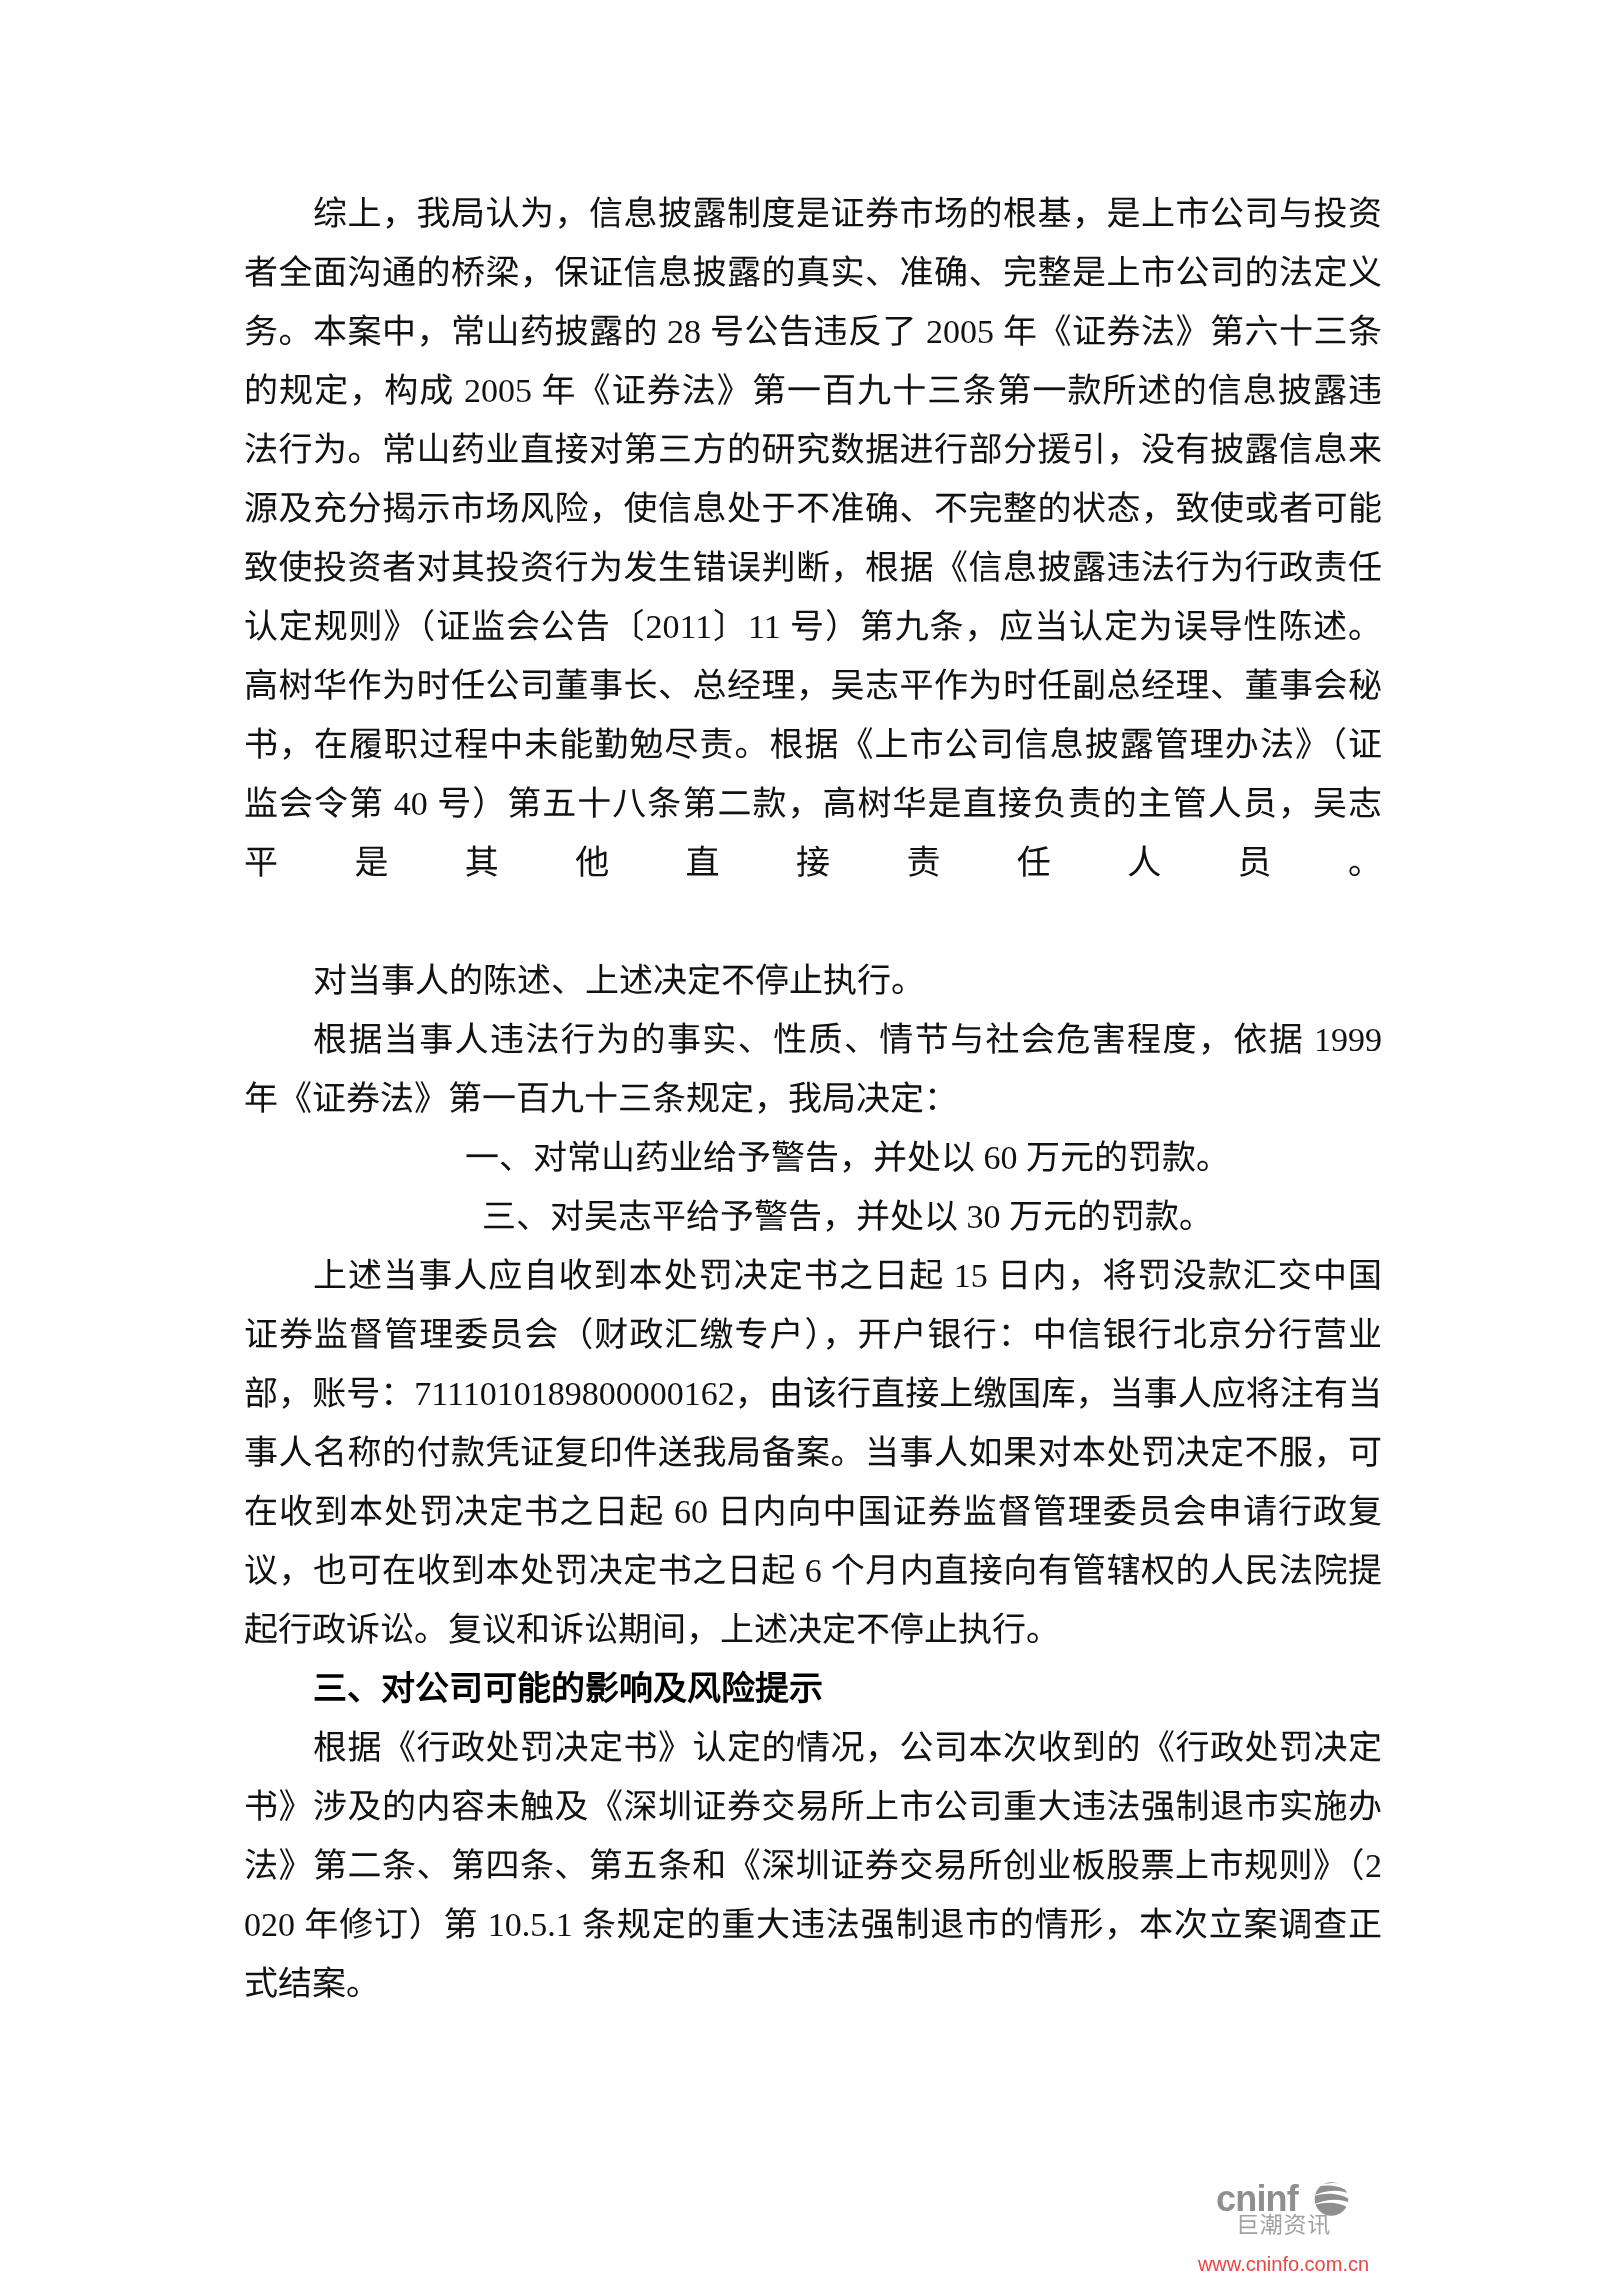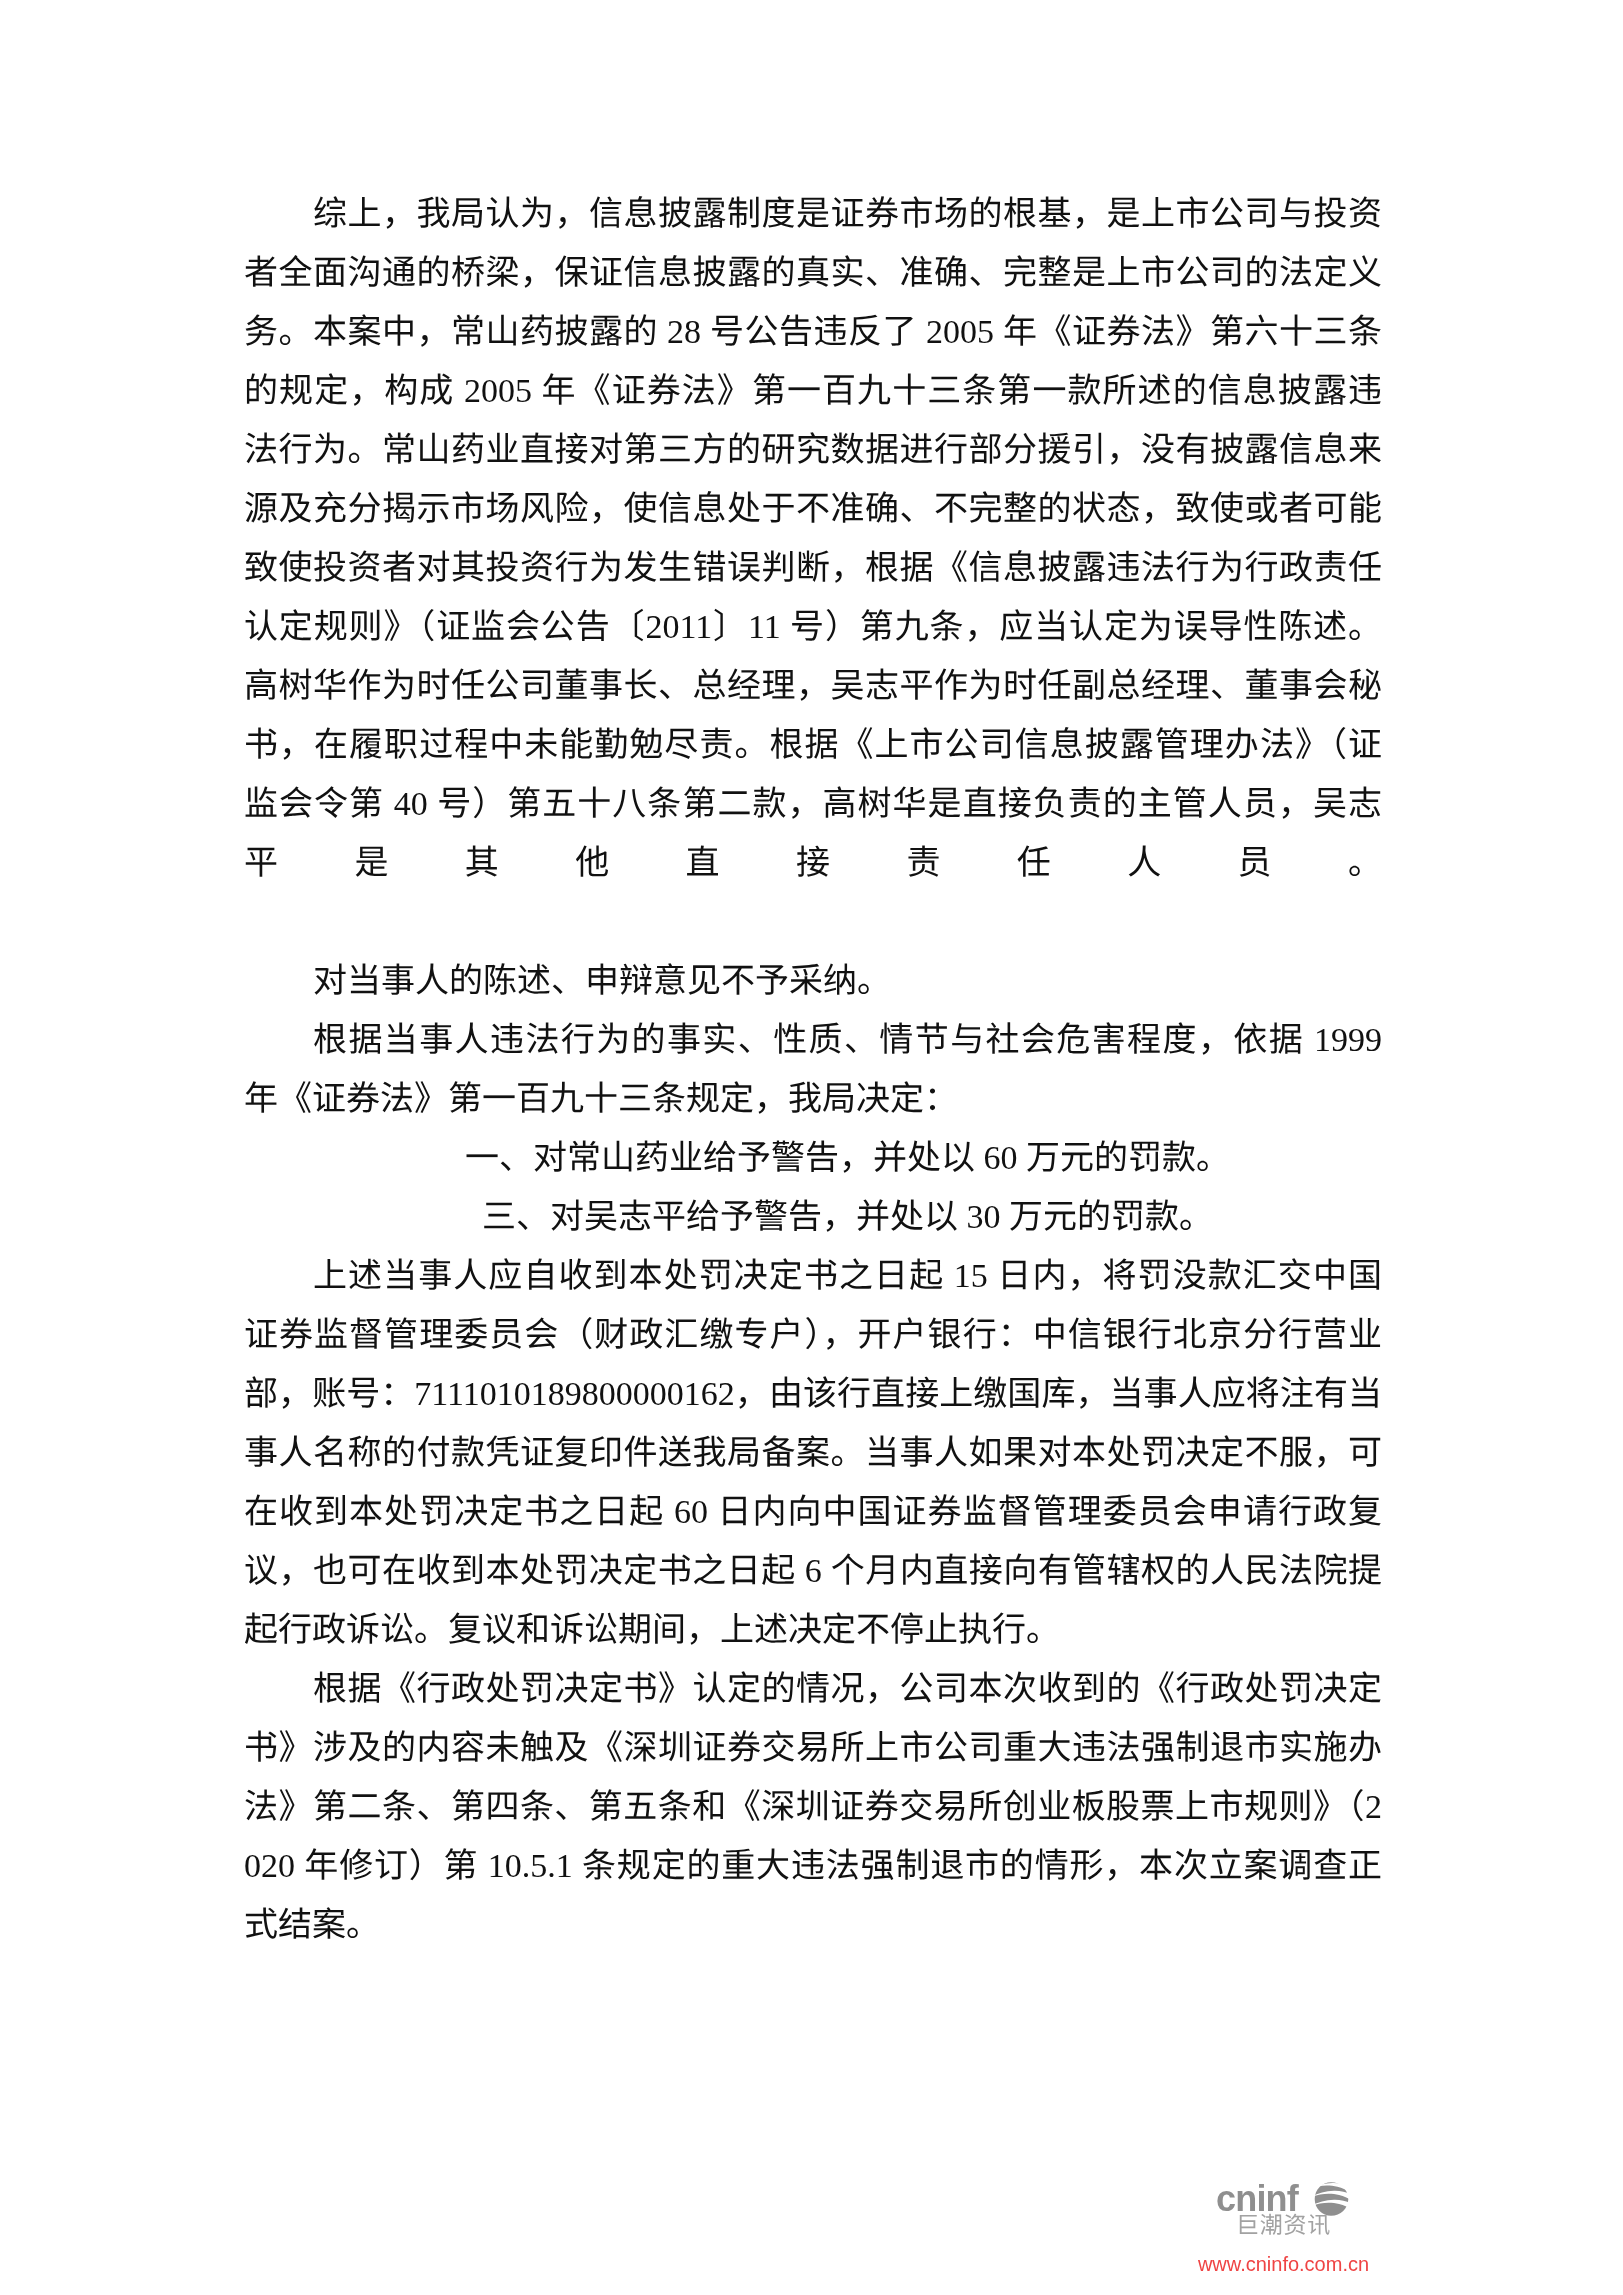--- a/index.html
+++ b/index.html
@@ -130,31 +130,32 @@
 </style>
 </head>
 <body>
 
 <div class="page">
 
   <div class="content">
 
     <p class="para">综上，我局认为，信息披露制度是证券市场的根基，是上市公司与投资者全面沟通的桥梁，保证信息披露的真实、准确、完整是上市公司的法定义务。本案中，常山药披露的 28 号公告违反了 2005 年《证券法》第六十三条的规定，构成 2005 年《证券法》第一百九十三条第一款所述的信息披露违法行为。常山药业直接对第三方的研究数据进行部分援引，没有披露信息来源及充分揭示市场风险，使信息处于不准确、不完整的状态，致使或者可能致使投资者对其投资行为发生错误判断，根据《信息披露违法行为行政责任认定规则》（证监会公告〔2011〕11 号）第九条，应当认定为误导性陈述。高树华作为时任公司董事长、总经理，吴志平作为时任副总经理、董事会秘书，在履职过程中未能勤勉尽责。根据《上市公司信息披露管理办法》（证监会令第 40 号）第五十八条第二款，高树华是直接负责的主管人员，吴志平是其他直接责任人员。</p>
 
-    <p class="para no-stretch">对当事人的陈述、申辩意见不予采纳。</p>
+    <p class="para no-stretch">对当事人的陈述、上述决定不停止执行。</p>
 
     <p class="para no-stretch">根据当事人违法行为的事实、性质、情节与社会危害程度，依据 1999 年《证券法》第一百九十三条规定，我局决定：</p>
 
     <p class="item">一、对常山药业给予警告，并处以 60 万元的罚款。</p>
 
 
     <p class="item">三、对吴志平给予警告，并处以 30 万元的罚款。</p>
 
     <p class="para no-stretch">上述当事人应自收到本处罚决定书之日起 15 日内，将罚没款汇交中国证券监督管理委员会（财政汇缴专户），开户银行：中信银行北京分行营业部，账号：7111010189800000162，由该行直接上缴国库，当事人应将注有当事人名称的付款凭证复印件送我局备案。当事人如果对本处罚决定不服，可在收到本处罚决定书之日起 60 日内向中国证券监督管理委员会申请行政复议，也可在收到本处罚决定书之日起 6 个月内直接向有管辖权的人民法院提起行政诉讼。复议和诉讼期间，上述决定不停止执行。</p>
 
+    <p class="heading">三、对公司可能的影响及风险提示</p>
 
     <p class="para no-stretch">根据《行政处罚决定书》认定的情况，公司本次收到的《行政处罚决定书》涉及的内容未触及《深圳证券交易所上市公司重大违法强制退市实施办法》第二条、第四条、第五条和《深圳证券交易所创业板股票上市规则》（2020 年修订）第 10.5.1 条规定的重大违法强制退市的情形，本次立案调查正式结案。</p>
 
   </div>
 
   <div class="watermark">
     <div class="wm-top">
       <span class="wm-word">cninf</span>
       <svg class="wm-globe" viewBox="0 0 46 42" aria-hidden="true">
         <g fill="#8f8f8f">

